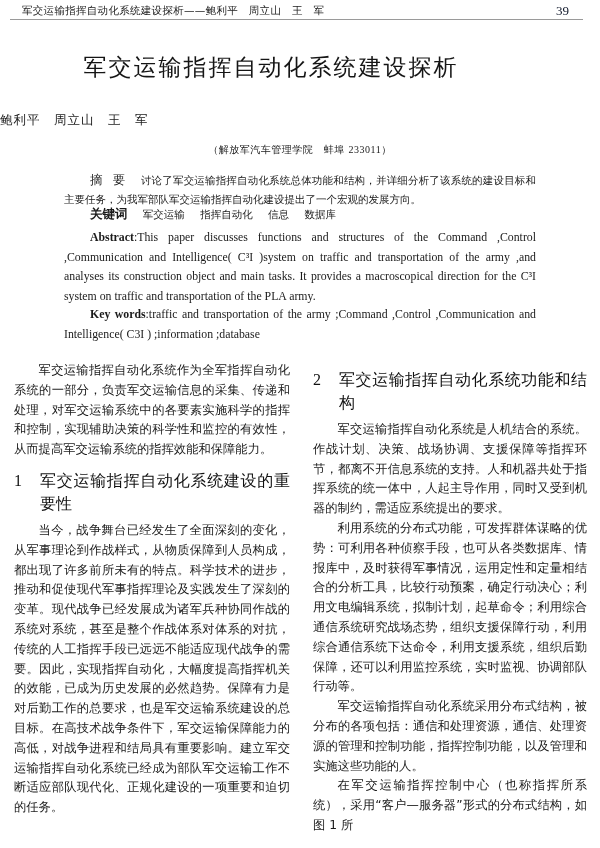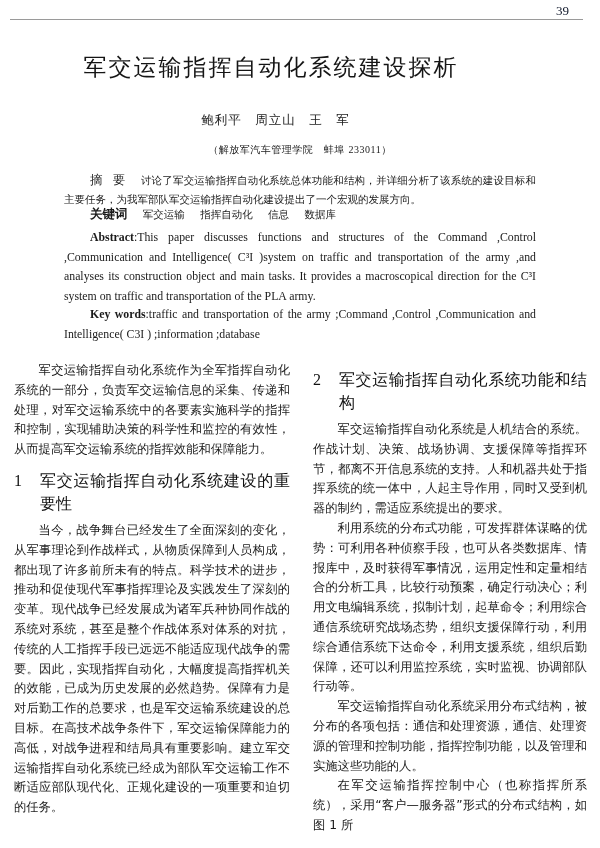--- a/index.html
+++ b/index.html
@@ -17,21 +17,21 @@
   .running-header .rh-page {
     position: absolute; right: 14px; top: 1px;
     font-family: "Liberation Serif", serif; font-size: 13px; color: #0f172a;
   }
 
   .title {
     position: absolute; left: 0; top: 52px; width: 542px; text-align: center;
     font-size: 23px; letter-spacing: 2px; color: #151515; font-weight: normal;
   }
   .authors {
-    position: absolute; left: 0; top: 112px; width: 551px; text-align: center;
+    position: absolute; left: 0; top: 112px; width: 551px; text-align: left;
     font-size: 12.5px; word-spacing: 10px; letter-spacing: 1px;
   }
   .affiliation {
     position: absolute; left: 0; top: 143px; width: 600px; text-align: center;
     font-size: 10px; letter-spacing: 0.5px;
   }
   .affiliation .num { font-family: "Liberation Serif", serif; }
 
   .abstract-cn {
     position: absolute; left: 64px; top: 170px; width: 472px;
@@ -64,20 +64,21 @@
     font-size: 16px; line-height: 23px; display: flex; margin: 9px 0 6px 0; color: #111;
   }
   .sec-head .num { font-family: "Liberation Serif", serif; width: 26px; flex: none; }
   .sub-head { font-size: 11.5px; line-height: 19.8px; margin-top: 2px; }
   .sub-head .num { font-family: "Liberation Serif", serif; font-weight: bold; margin-right: 10px; }
 </style>
 </head>
 <body>
 
 <div class="running-header">
+  <span class="rh-title">军交运输指挥自动化系统建设探析——鲍利平　周立山　王　军</span>
   <span class="rh-page">39</span>
 </div>
 
 <h1 class="title">军交运输指挥自动化系统建设探析</h1>
 <div class="authors">鲍利平　周立山　王　军</div>
 <div class="affiliation">
   <span>（解放军汽车管理学院　蚌埠 </span><span class="num">233011</span><span>）</span>
 </div>
 
 <div class="abstract-cn">

